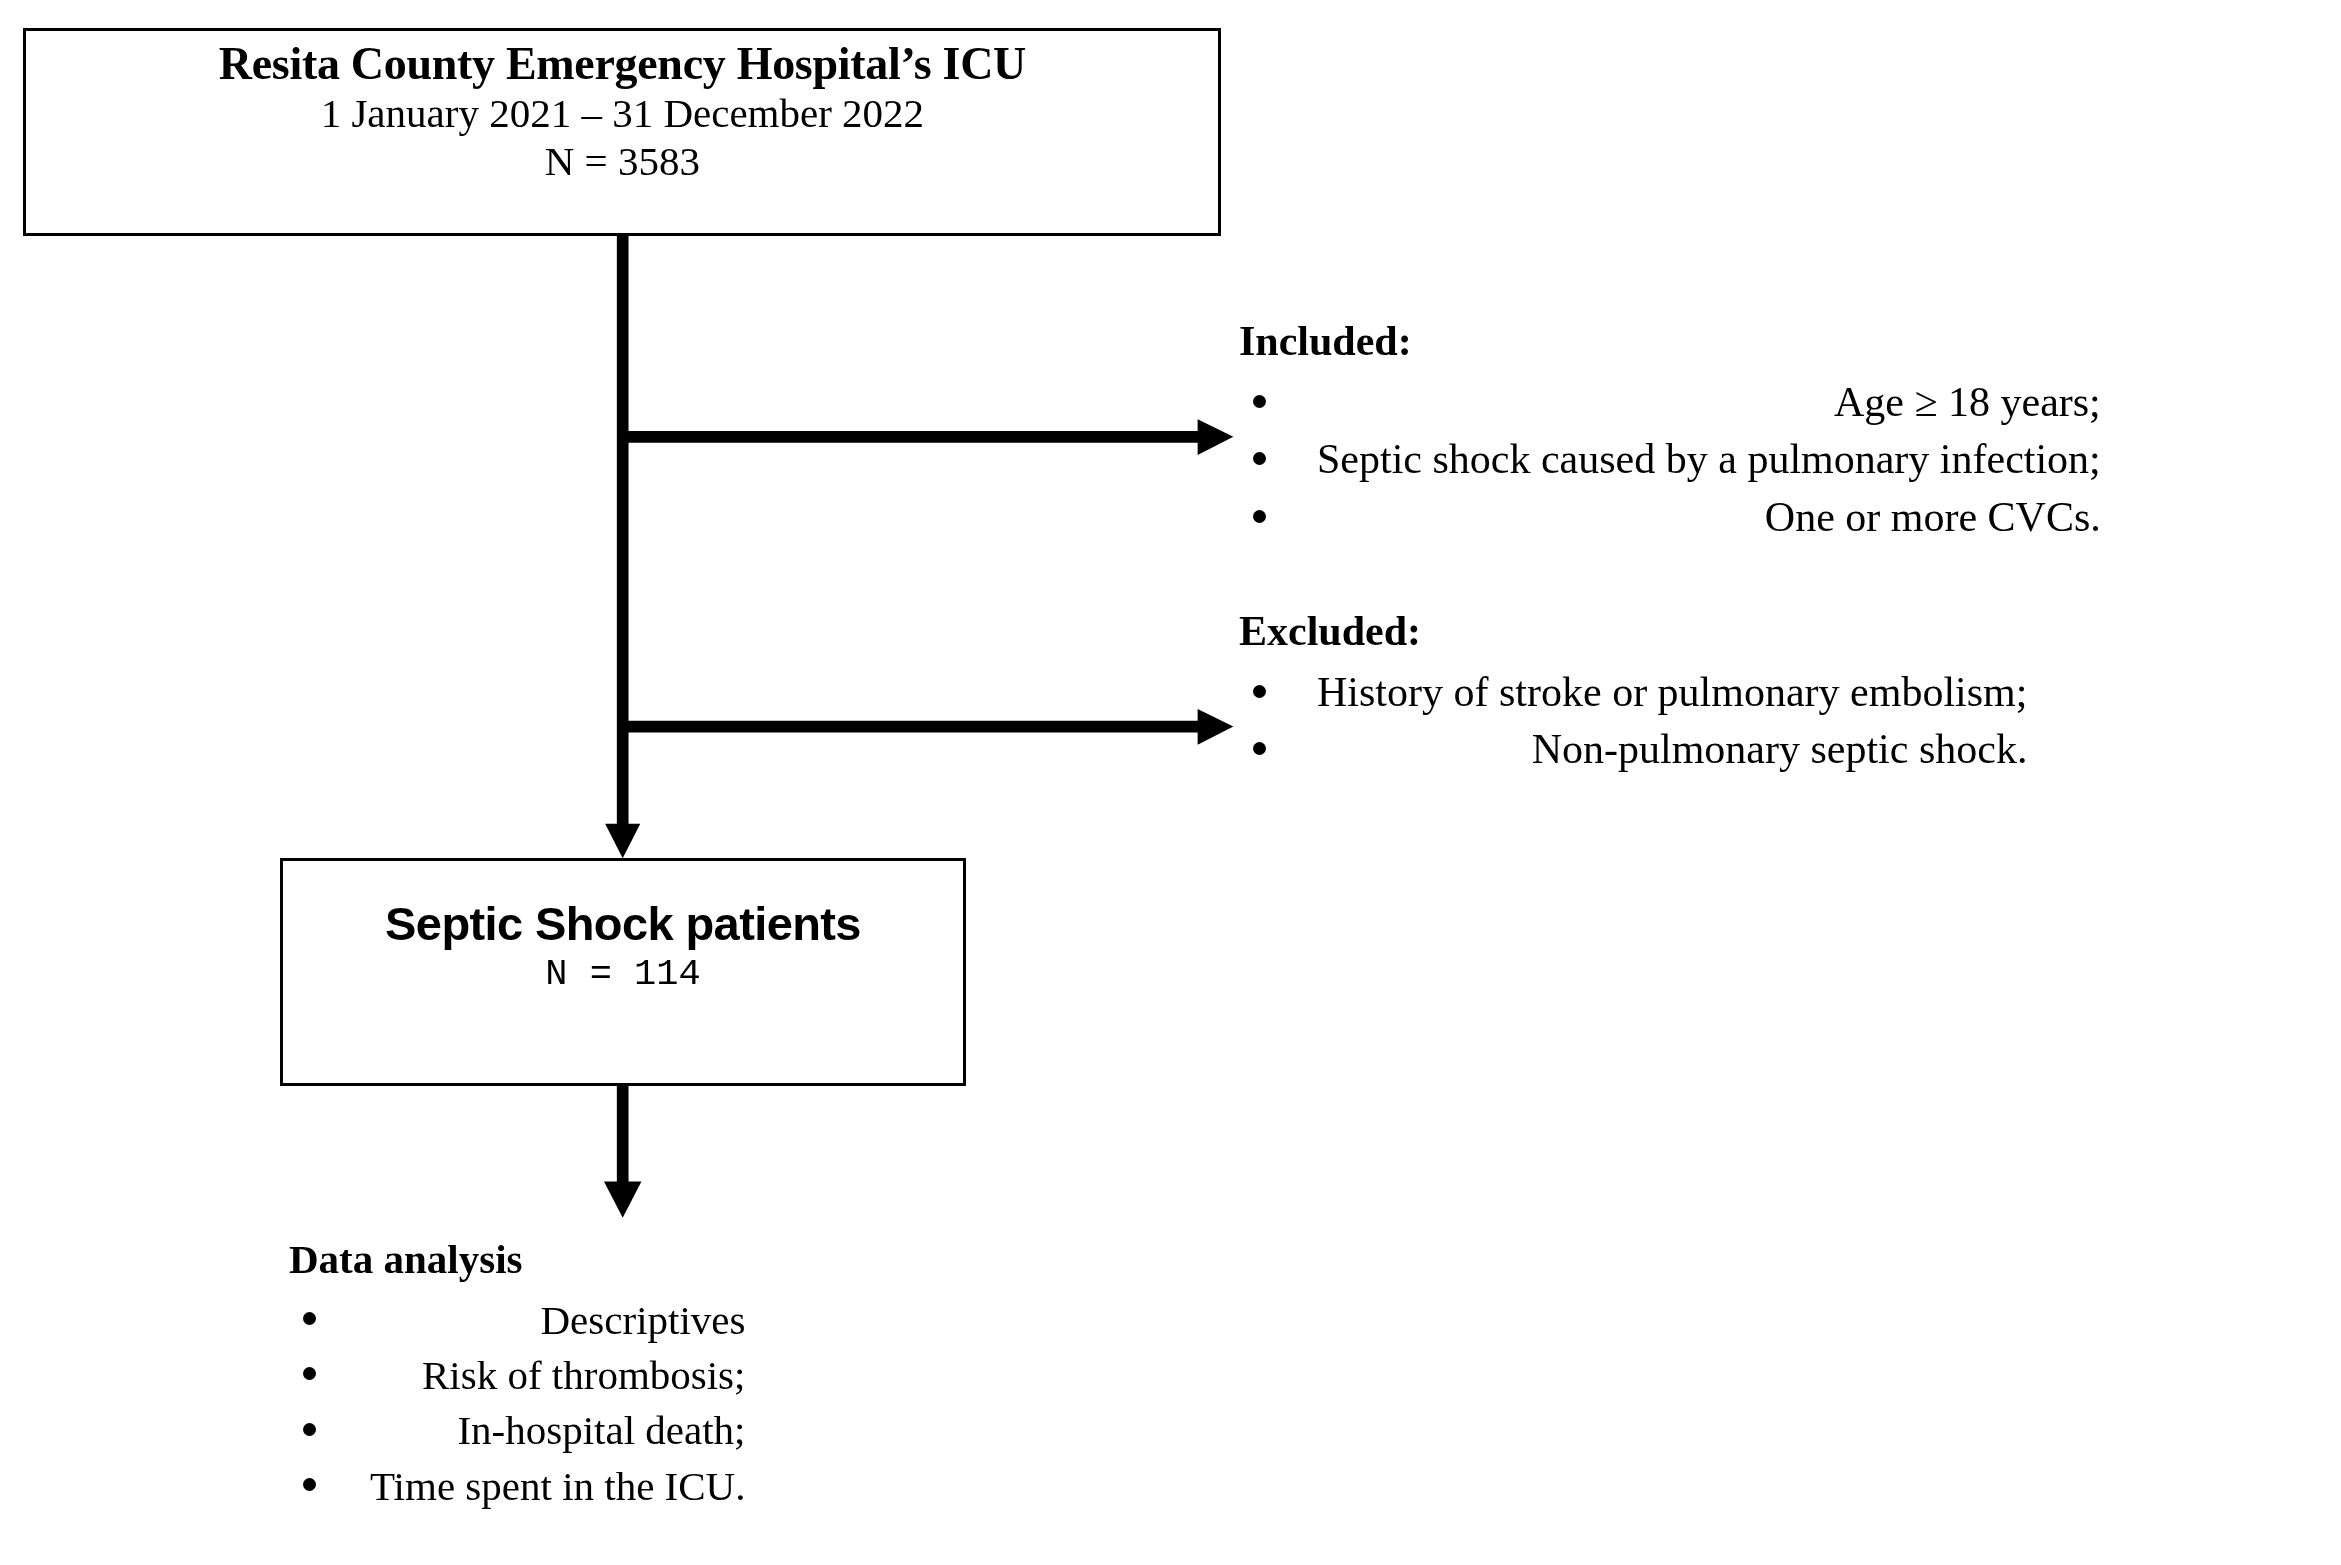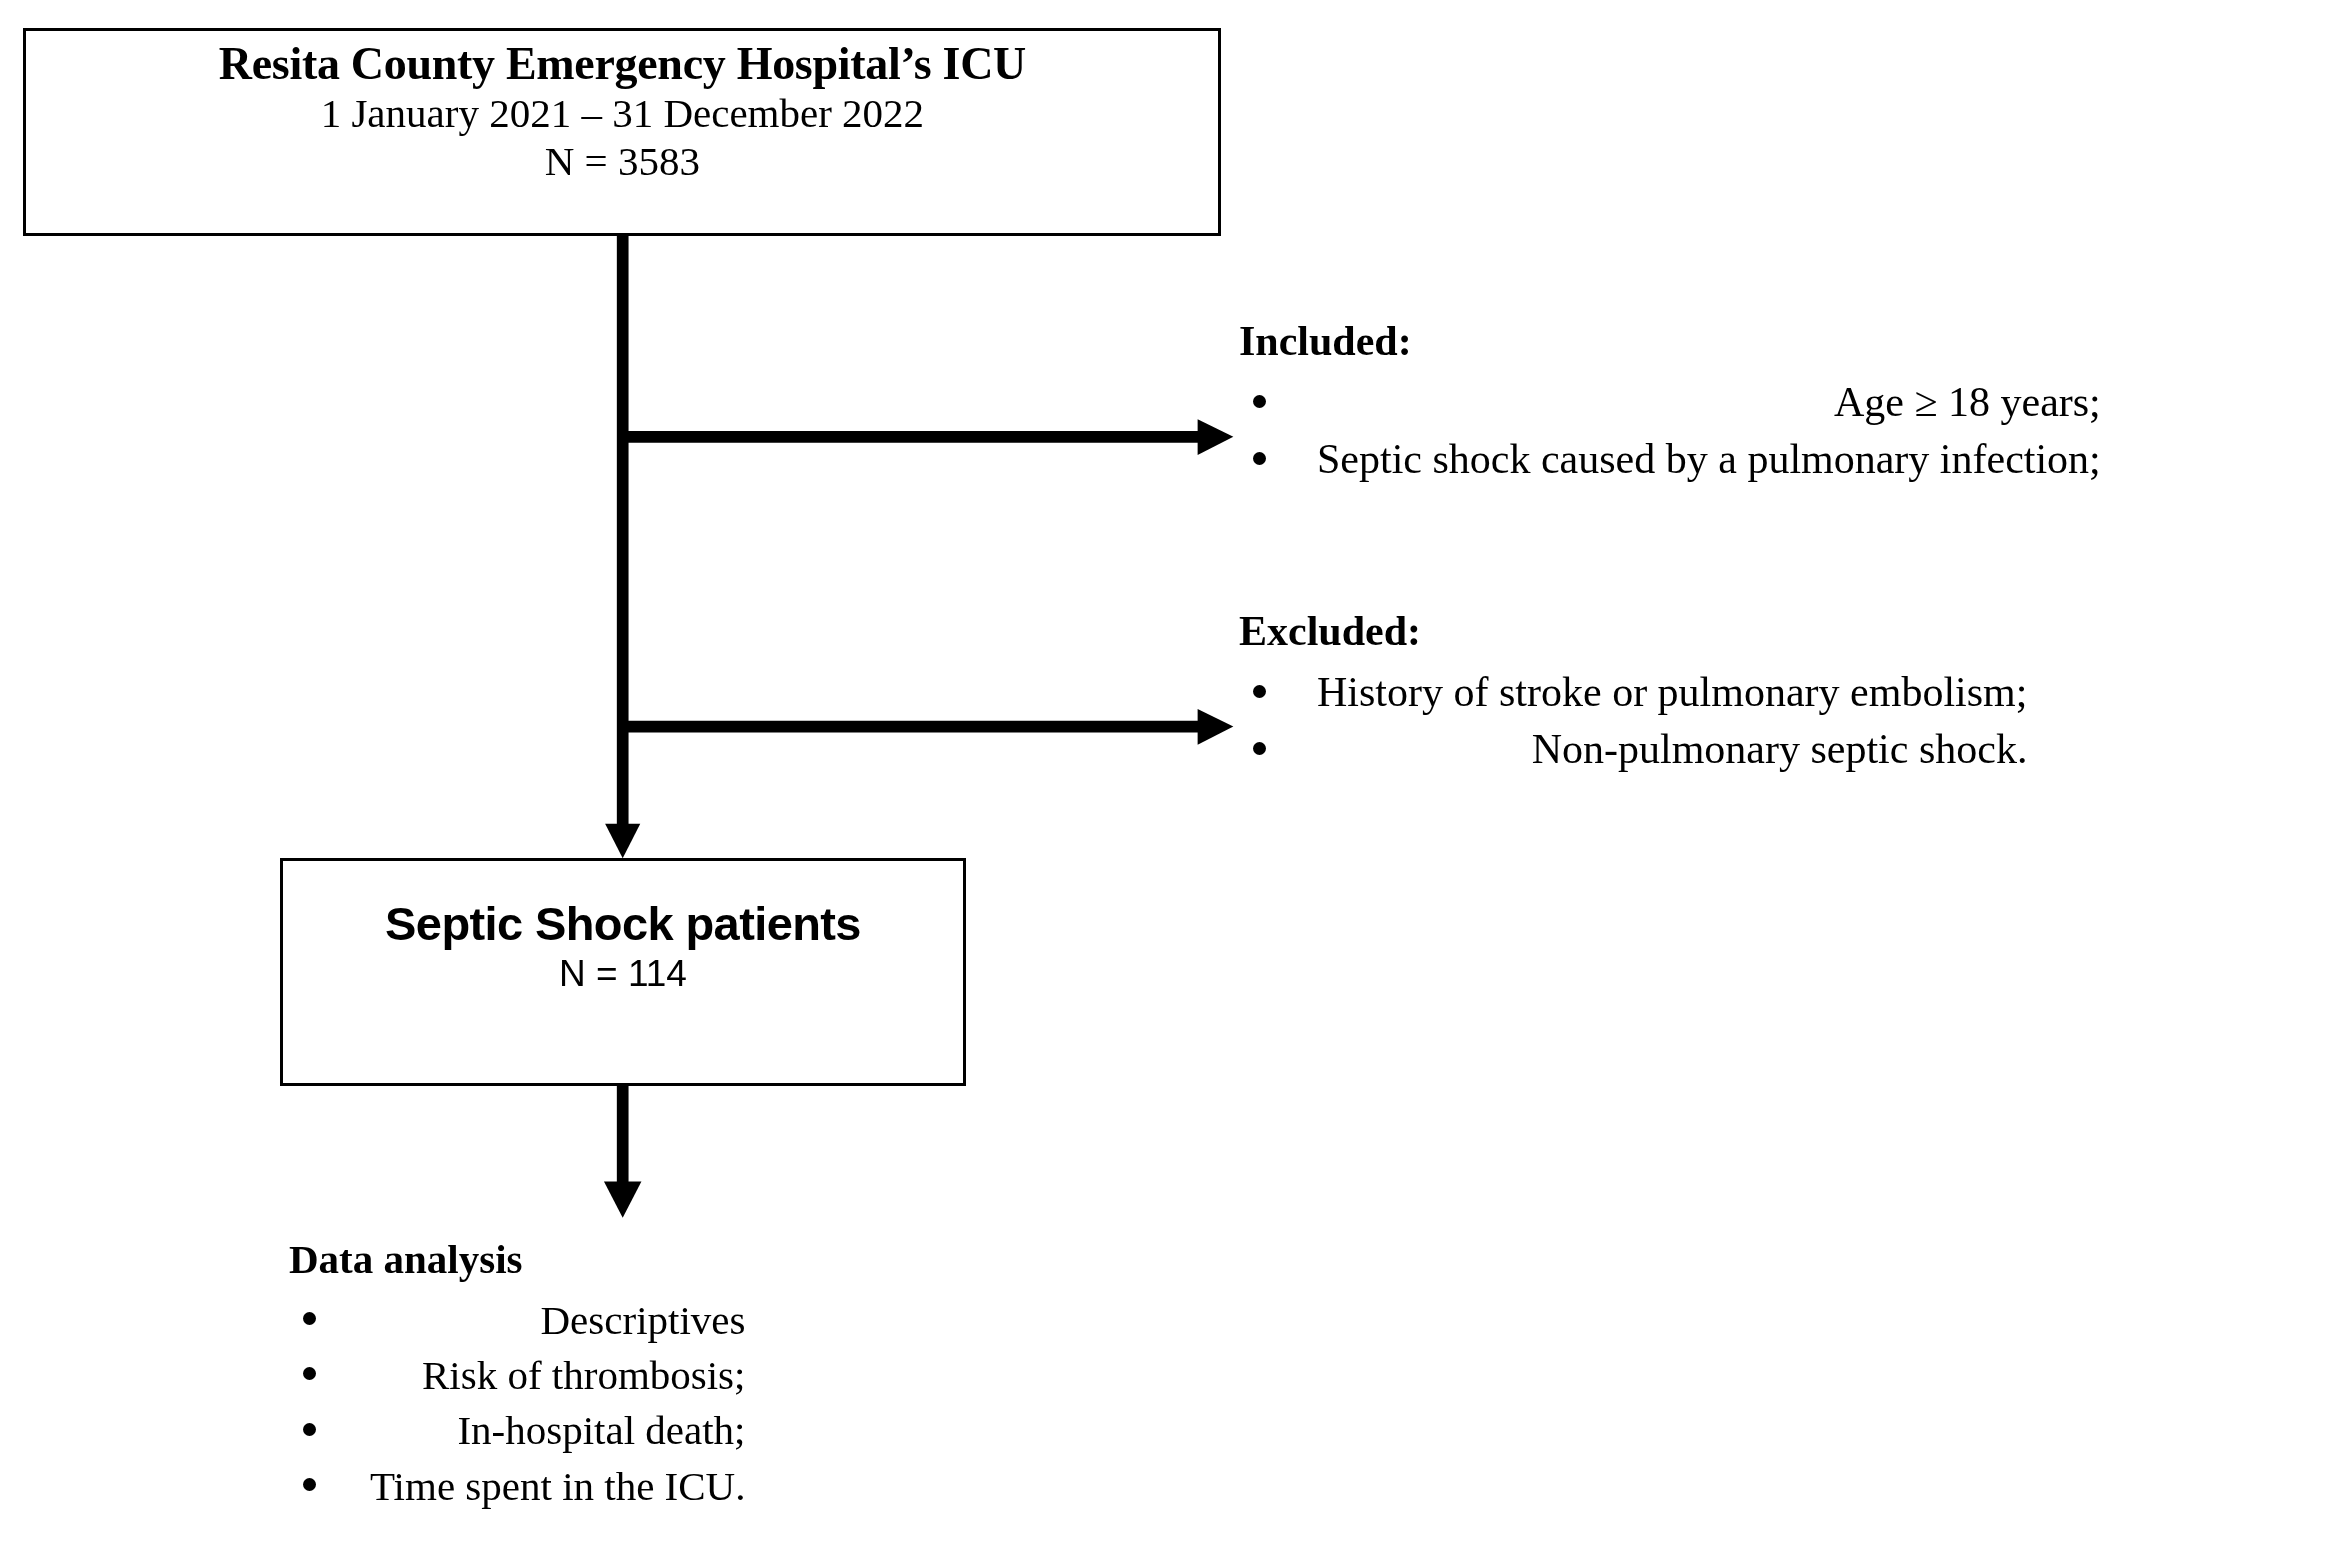--- a/index.html
+++ b/index.html
@@ -57,21 +57,21 @@
   }
   #box-septic .box-title {
     font-family: "Liberation Sans", "DejaVu Sans", sans-serif;
     font-weight: bold;
     font-size: 47px;
     line-height: 1.1;
     letter-spacing: -0.6px;
     white-space: nowrap;
   }
   #box-septic .box-line {
-    font-family: Liberation Sans, sans-serif;
+    font-family: Liberation Mono, monospace;
     font-weight: normal;
     font-size: 37px;
     line-height: 1.3;
     white-space: nowrap;
     text-align: center;
   }
 
   
   #connectors {
     position: absolute;
@@ -165,20 +165,24 @@
     <div class="block-heading">Included:</div>
     <ul class="bullet-list">
       <li>
         <span class="bullet-dot"></span>
         <span>Age ≥ 18 years;</span>
       </li>
       <li>
         <span class="bullet-dot"></span>
         <span>Septic shock caused by a pulmonary infection;</span>
       </li>
+      <li>
+        <span class="bullet-dot"></span>
+        <span>One or more CVCs.</span>
+      </li>
     </ul>
   </div>
 
   <div class="text-block" id="block-excluded">
     <div class="block-heading">Excluded:</div>
     <ul class="bullet-list">
       <li>
         <span class="bullet-dot"></span>
         <span>History of stroke or pulmonary embolism;</span>
       </li>

